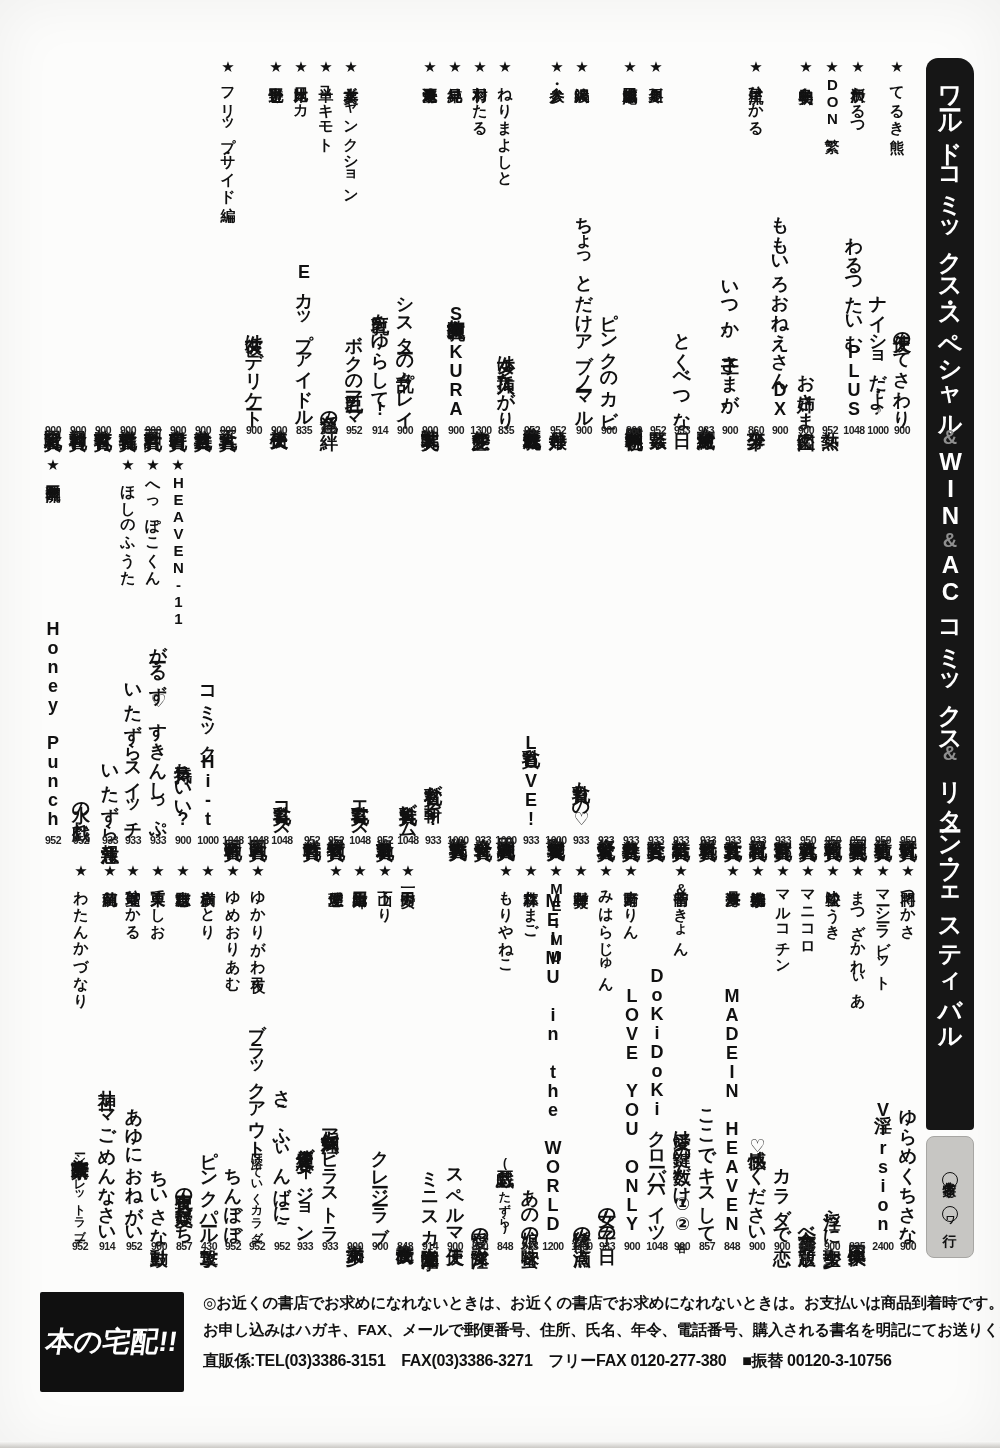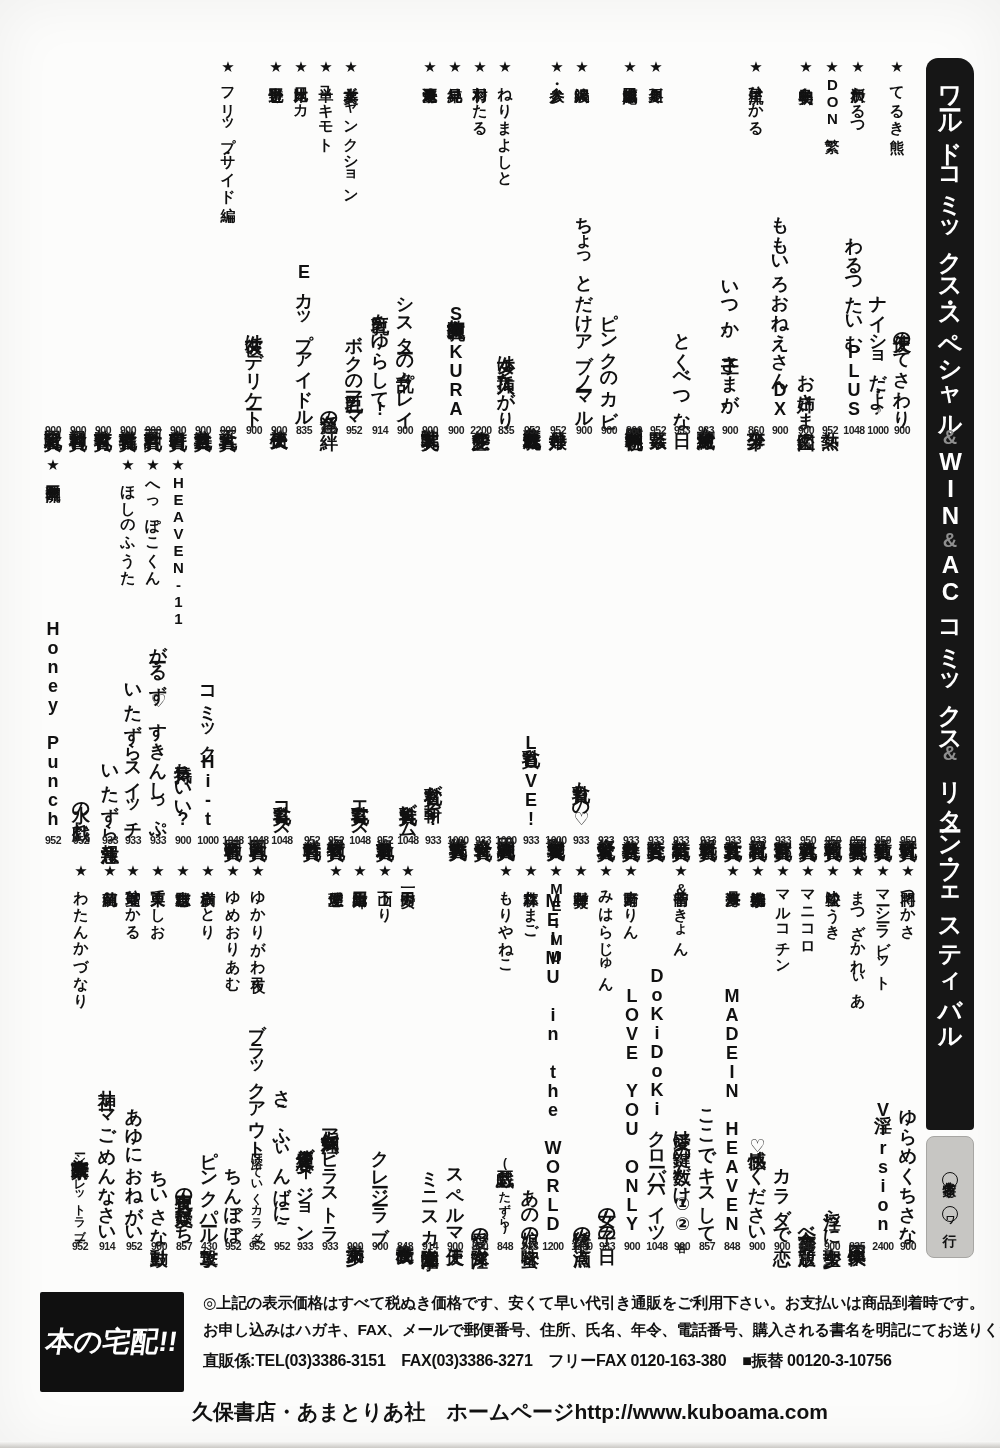--- a/index.html
+++ b/index.html
@@ -90,25 +90,24 @@
         <span>~</span>
         <span class="circ">ワ</span>
         <span>行</span>
     </div>
   </div>
 
   <div class="delivery-box">
     <span>本の宅配!!</span>
   </div>
   <div class="info-lines" id="info-lines">
-      <div class="info-line">◎上記の表示価格はすべて税ぬき価格です、安くて早い代引き通販をご利用下さい。お支払いは商品到着時です。</div>
+      <div class="info-line">◎お近くの書店でお求めになれないときは、お近くの書店でお求めになれないときは。お支払いは商品到着時です。</div>
       <div class="info-line">お申し込みはハガキ、FAX、メールで郵便番号、住所、氏名、年令、電話番号、購入される書名を明記にてお送りください。</div>
-      <div class="info-line contact">直販係:TEL(03)3386-3151　FAX(03)3386-3271　フリーFAX 0120-163-380　■振替 00120-3-10756</div>
+      <div class="info-line contact">直販係:TEL(03)3386-3151　FAX(03)3386-3271　フリーFAX 0120-277-380　■振替 00120-3-10756</div>
     </div>
-  <div class="publisher">久保書店・あまとりあ社　ホームページhttp://www.kuboama.com</div>
 
   <div class="bottom-strip"></div>
 <div class="vcol author-col" style="left: 884px; top: 58px;"><span>★てるき熊</span></div>
     <div class="vcol author-col" style="left: 845px; top: 58px;"><span>★所沢わるつ</span></div>
     <div class="vcol author-col" style="left: 819px; top: 58px;"><span>★DON繁</span></div>
     <div class="vcol author-col" style="left: 793px; top: 58px;"><span>★中島初美</span></div>
     <div class="vcol author-col" style="left: 743px; top: 58px;"><span>★流星ひかる</span></div>
     <div class="vcol author-col" style="left: 643px; top: 58px;"><span>★夏川冬</span></div>
     <div class="vcol author-col" style="left: 617px; top: 58px;"><span>★成田山無頼庵</span></div>
     <div class="vcol author-col" style="left: 569px; top: 58px;"><span>★鳴沢綾</span></div>
@@ -150,21 +149,21 @@
     <div class="price" style="left: 592px; top: 424px;">900</div>
     <div class="vcol title-col" style="left: 571px; bottom: 1030px;"><span>ちょっとだけアブノーマル</span></div>
     <div class="price" style="left: 567px; top: 424px;">900</div>
     <div class="vcol title-col" style="left: 545px; bottom: 1030px;"><span>母娘丼</span></div>
     <div class="price" style="left: 541px; top: 424px;">952</div>
     <div class="vcol title-col" style="left: 519px; bottom: 1030px;"><span>爆乳近親大辞典</span></div>
     <div class="price" style="left: 515px; top: 424px;">952</div>
     <div class="vcol title-col" style="left: 493px; bottom: 1030px;"><span>少女は挿入たがり</span></div>
     <div class="price" style="left: 489px; top: 424px;">835</div>
     <div class="vcol title-col" style="left: 468px; bottom: 1030px;"><span>変態少年</span></div>
-    <div class="price" style="left: 464px; top: 424px;">2200</div>
+    <div class="price" style="left: 464px; top: 424px;">1300</div>
     <div class="vcol title-col" style="left: 443px; bottom: 1030px;"><span>巨乳女教師SAKURA</span></div>
     <div class="price" style="left: 439px; top: 424px;">900</div>
     <div class="vcol title-col" style="left: 417px; bottom: 1030px;"><span>美乳女学院</span></div>
     <div class="price" style="left: 413px; top: 424px;">900</div>
     <div class="vcol title-col" style="left: 392px; bottom: 1030px;"><span>シスターの乱々プレイ</span></div>
     <div class="price" style="left: 388px; top: 424px;">900</div>
     <div class="vcol title-col" style="left: 367px; bottom: 1030px;"><span>巨乳をゆらして!</span></div>
     <div class="price" style="left: 363px; top: 424px;">914</div>
     <div class="vcol title-col" style="left: 341px; bottom: 1030px;"><span>ボクの巨乳ママ</span></div>
     <div class="price" style="left: 337px; top: 424px;">952</div>

